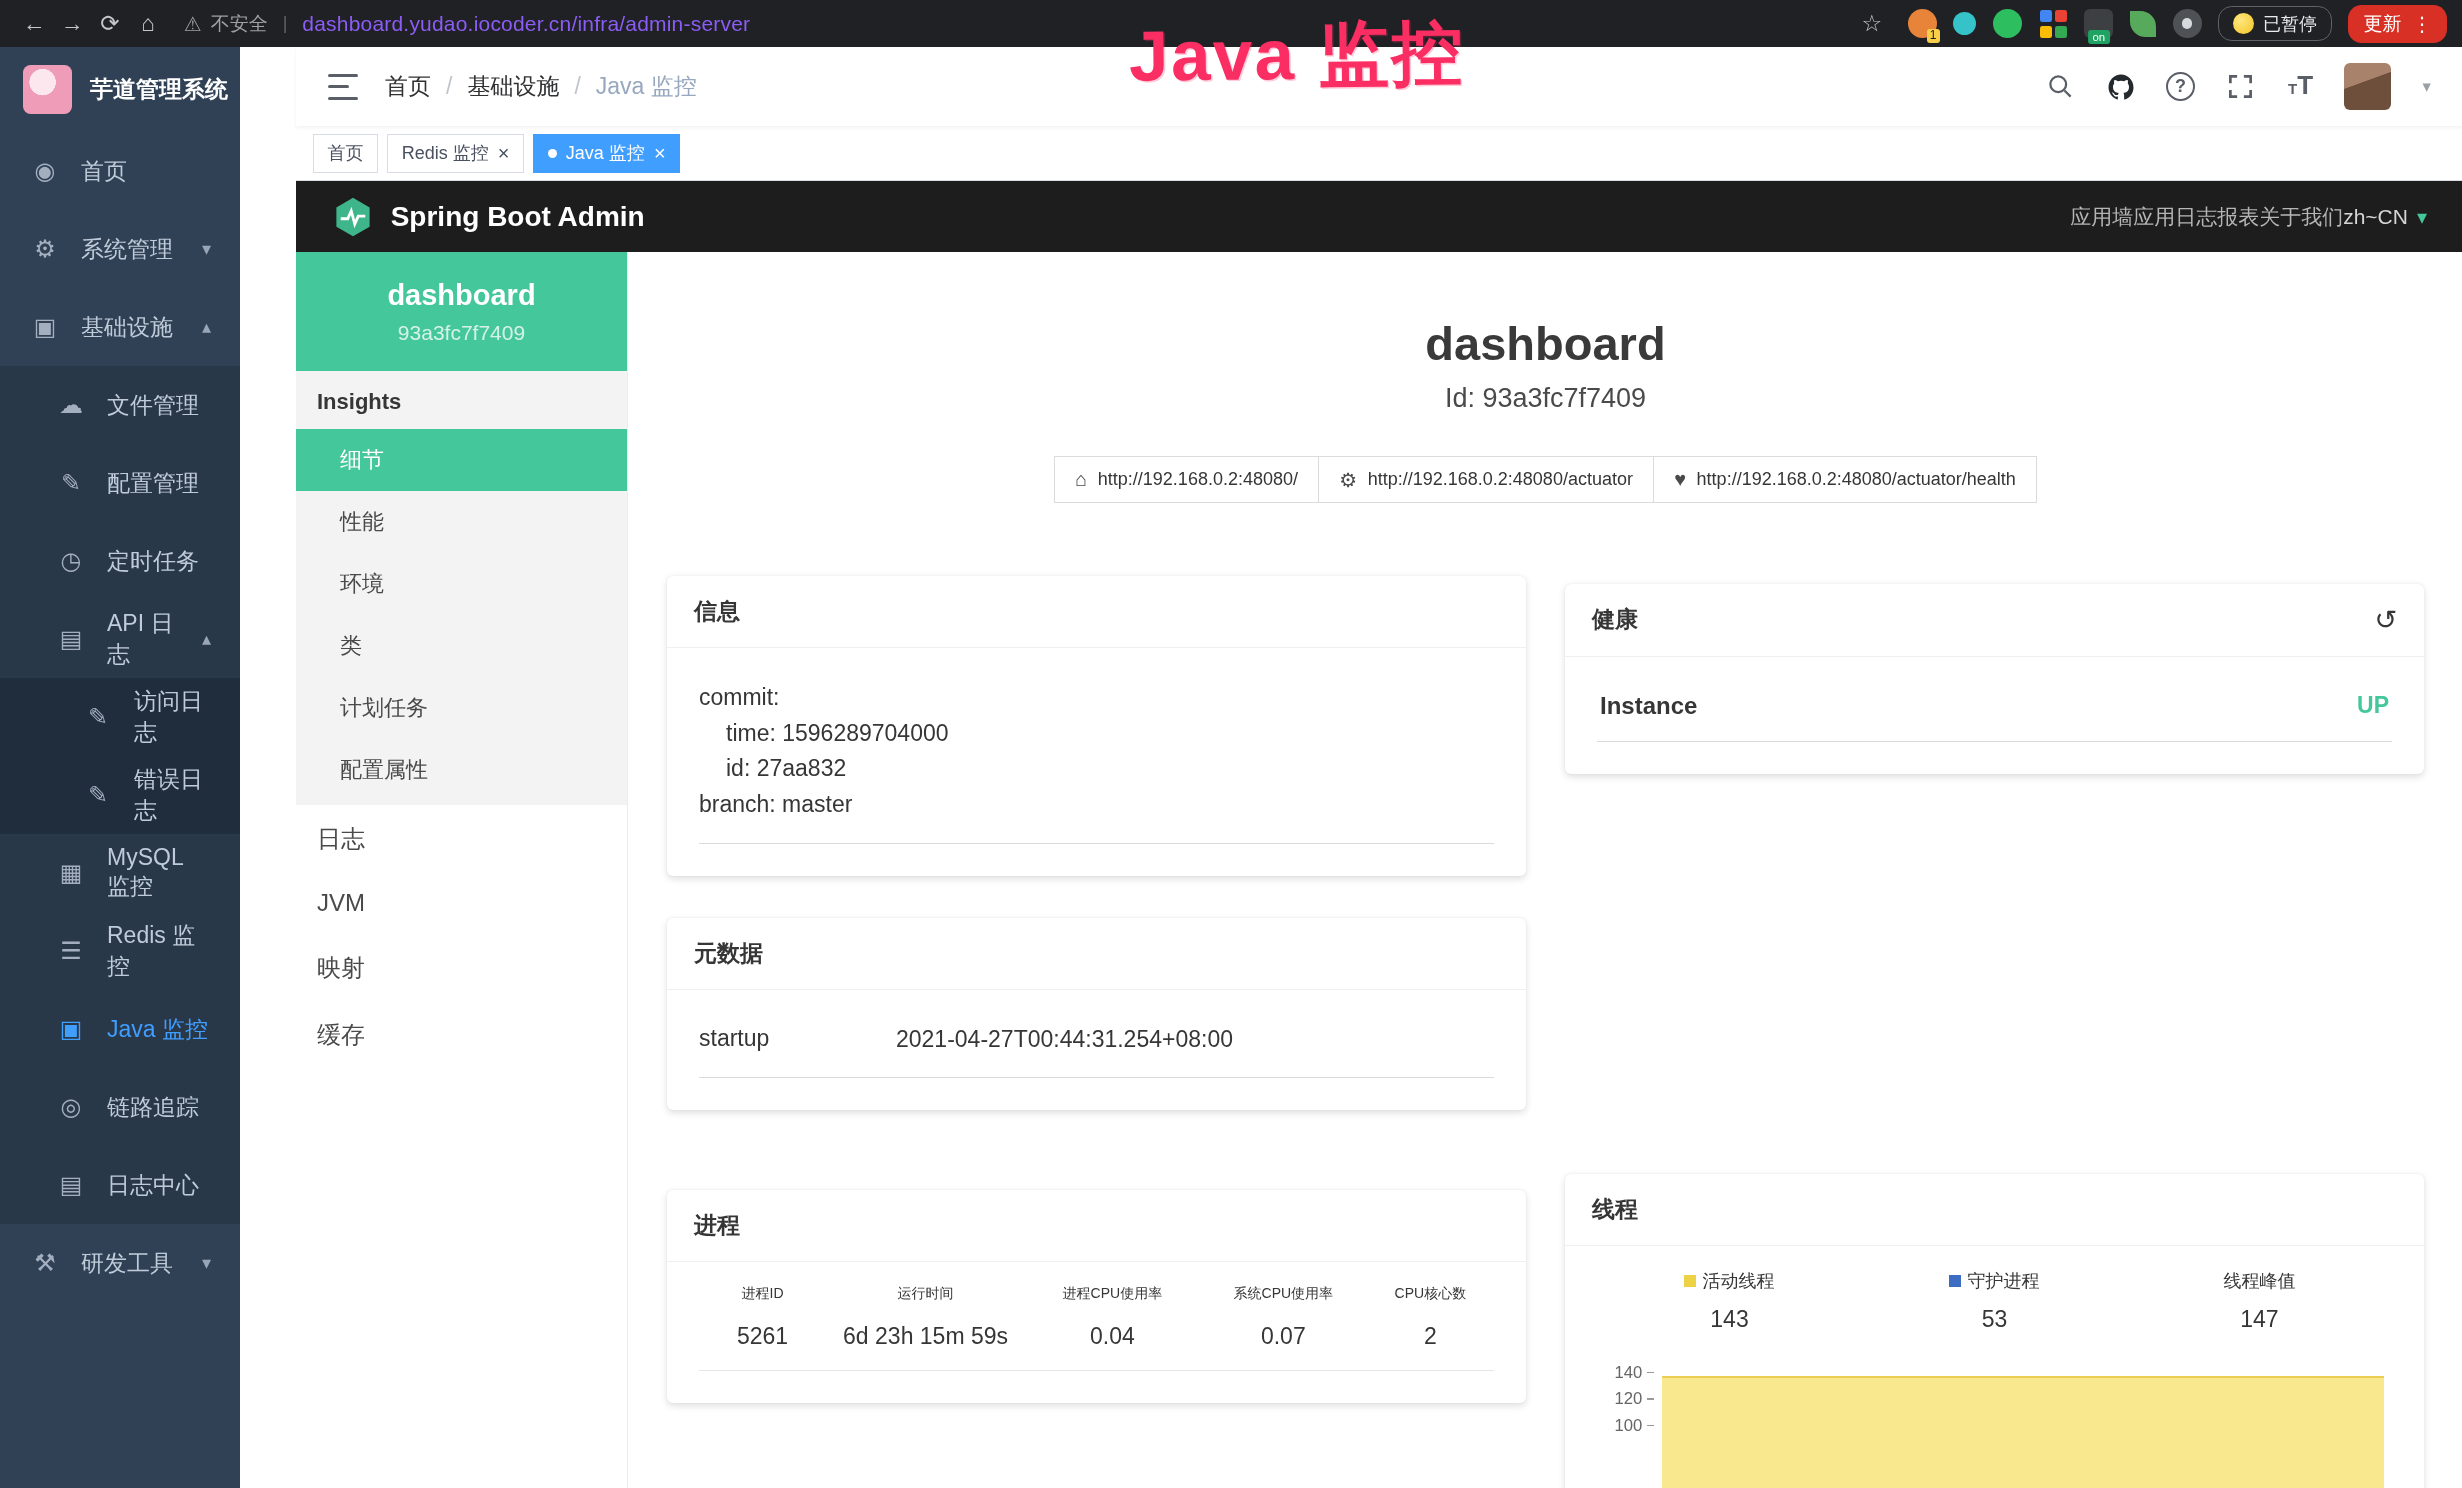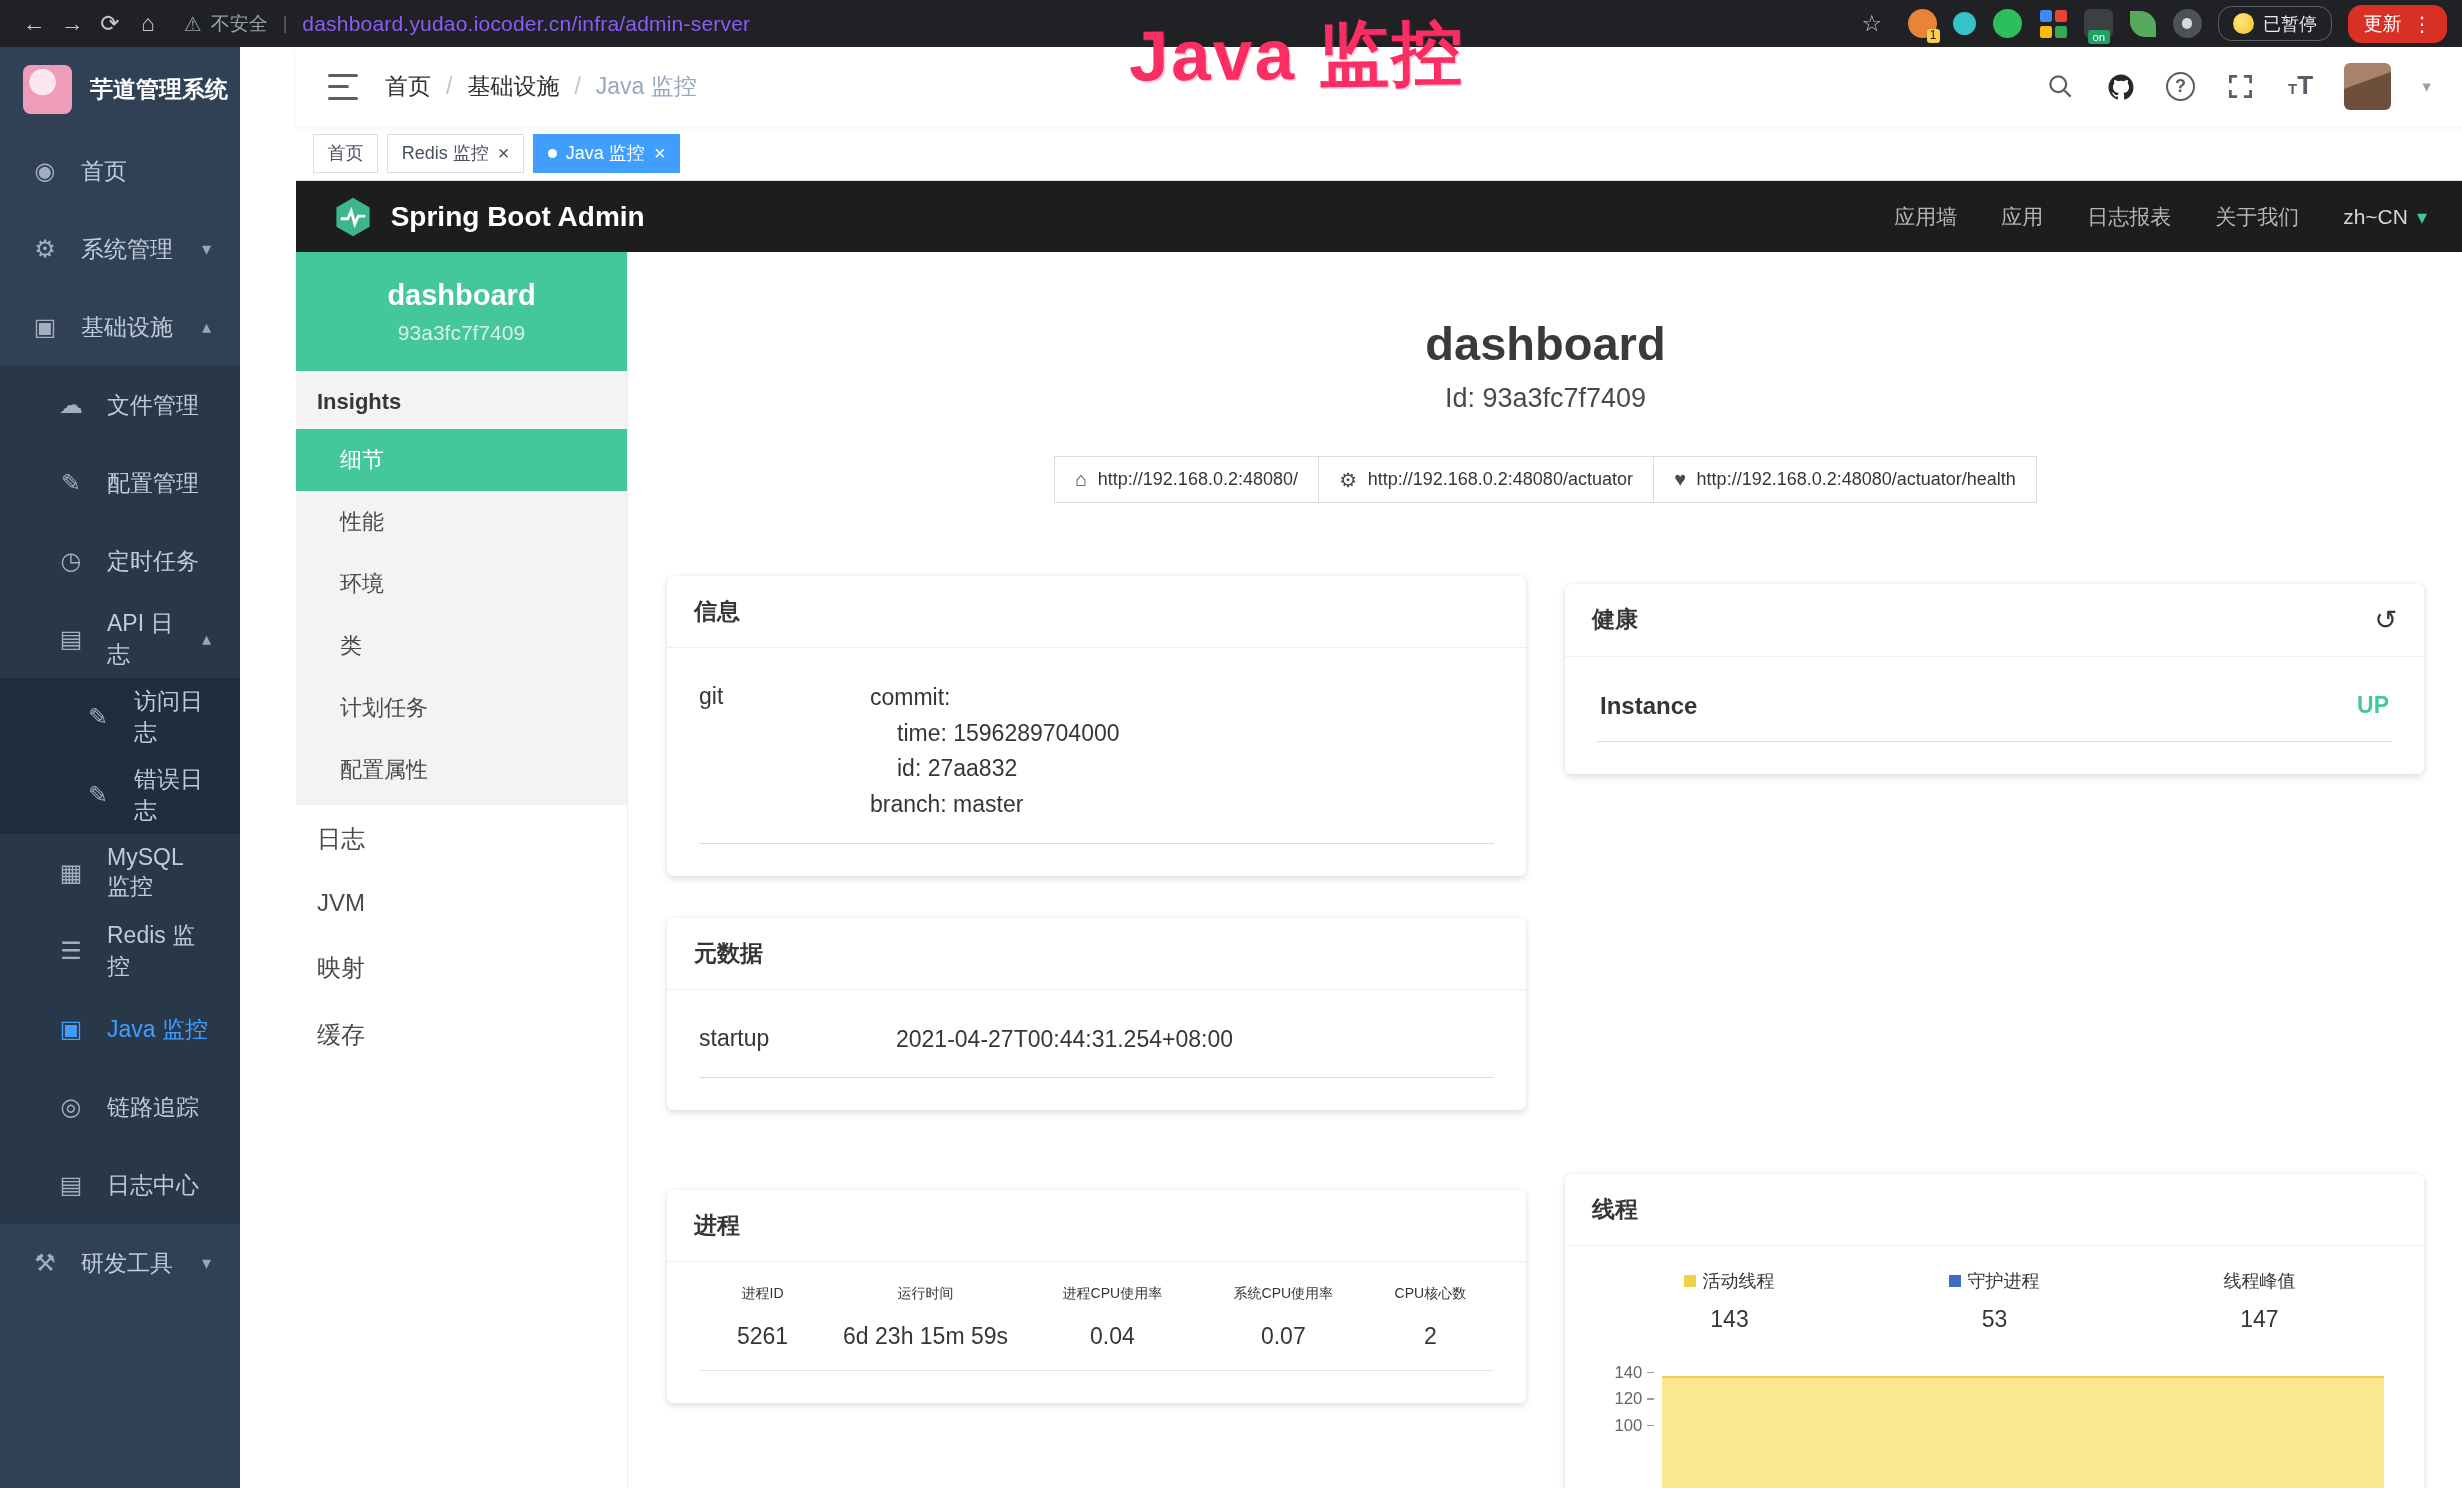--- a/index.html
+++ b/index.html
@@ -93,21 +93,21 @@
   .tag { height:39px; display:flex; align-items:center; gap:9px; border:0.8px solid #d8dce5;
     background:#fff; color:#495060; font-size:18px; padding:0 13.7px; cursor:pointer; }
   .tag.active { background:#409eff; border-color:#409eff; color:#fff; }
   .tag .dot { width:9px; height:9px; border-radius:50%; background:#fff; }
   .tag .x { font-size:20px; line-height:1; }
 
   
   .sba { flex:1; display:flex; flex-direction:column; overflow:hidden; }
   .sba-nav { height:71px; background:#1d1d1d; display:flex; align-items:center; padding:0 36px; flex:0 0 auto;}
   .sba-brand { display:flex; align-items:center; gap:16.7px; color:#fff; font-size:28px; font-weight:bold; }
-  .sba-links { margin-left:auto; display:flex; align-items:center; gap:44px; font-size:21px; color:#b5b5b5; }
+  .sba-links { margin-left:auto; display:flex; align-items:center; font-size:21px; color:#b5b5b5; }
   .sba-link { cursor:pointer; }
   .sba-locale { color:#d6d6d6; display:flex; gap:9px; align-items:center; cursor:pointer; }
   .sba-locale .caret { color:#44c79a; font-size:20px; }
 
   .sba-body { flex:1; display:flex; overflow:hidden; }
   .sba-side { width:332px; background:#fff; border-right:0.8px solid #ececec; flex:0 0 auto; }
   .sba-appblock { background:#44c79a; color:#fff; text-align:center; padding:27px 7.6px 26px; }
   .sba-appname { font-size:29px; font-weight:bold; }
   .sba-appid { font-size:21px; opacity:.78; margin-top:9px; }
   .sba-section { background:#f3f3f3; padding-bottom:4.6px; }
@@ -412,21 +412,20 @@
 
           <div class="cards">
 
             <div class="colL">
               <div class="card">
                 <div class="card-hdr">
                   <span>信息</span>
                 </div>
                 <div class="card-body">
                   <div class="kv-row">
-                    <span class="kv-label">git</span>
                     <div class="kv-value">
                       <div>commit:</div>
                       <div class="indent">time: 1596289704000</div>
                       <div class="indent">id: 27aa832</div>
                       <div>branch: master</div>
                     </div>
                   </div>
                 </div>
               </div>
 

